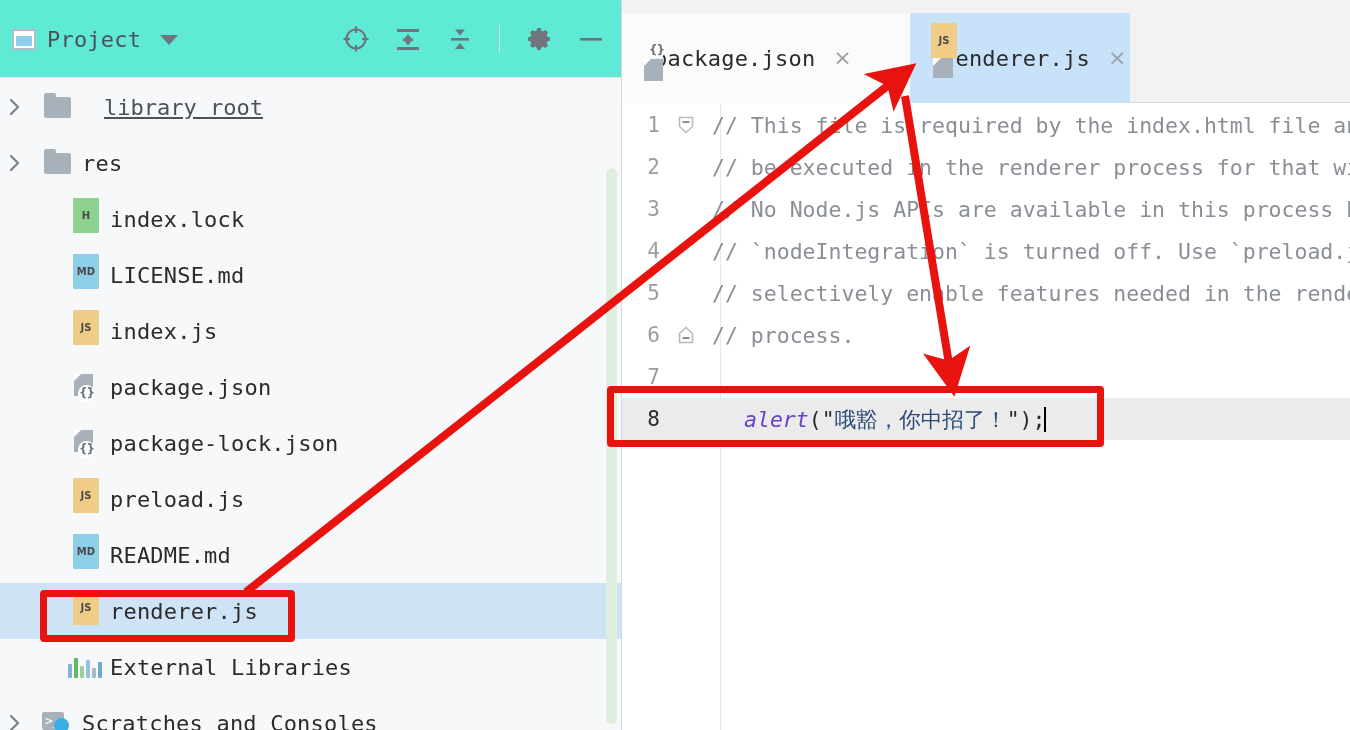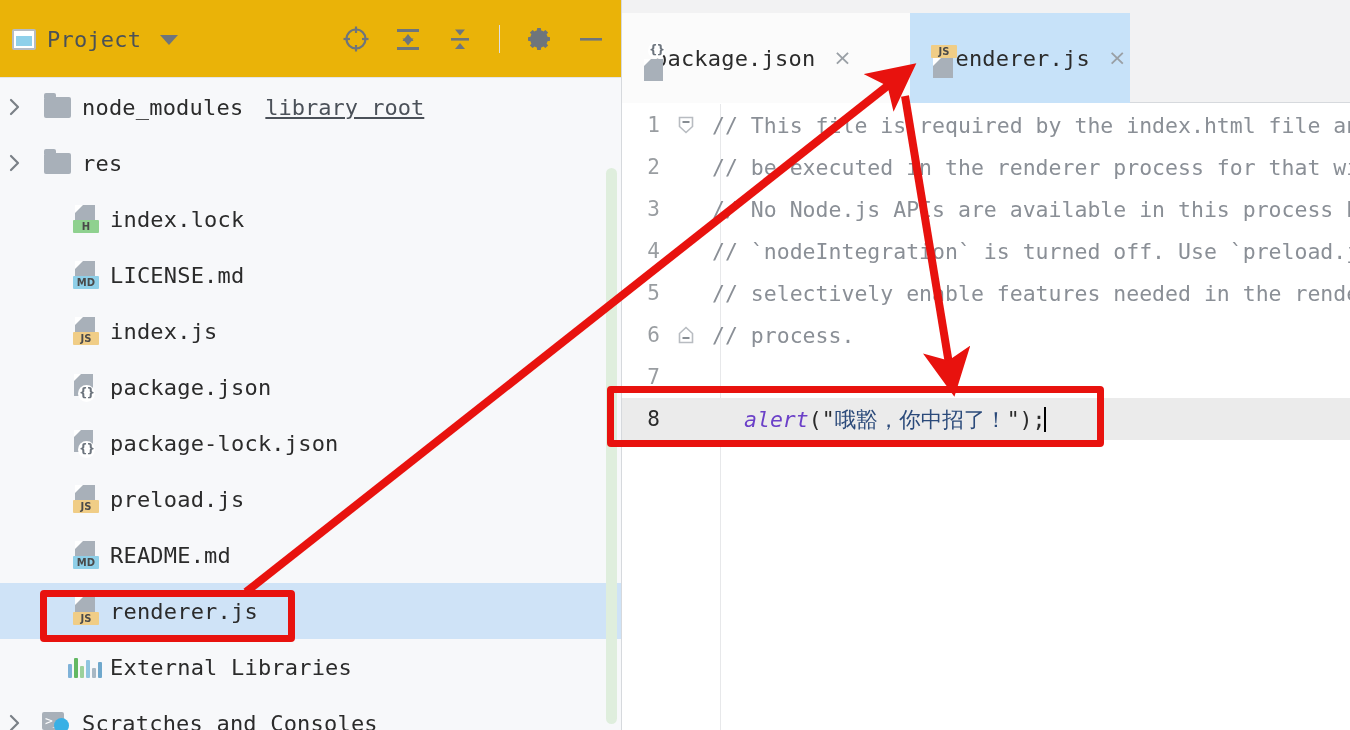--- a/index.html
+++ b/index.html
@@ -24,21 +24,21 @@
     position: absolute;
     left: 0; top: 0;
     width: 622px; height: 730px;
     background: #f7f8fa;
     box-sizing: border-box;
   }
   .panel-header {
     position: absolute;
     left: 0; top: 0;
     width: 622px; height: 78px;
-    background: #eab308;
+    background: #5eead4;
     border-bottom: 1px solid #e3e5e8;
     box-sizing: border-box;
   }
   .panel-title-group {
     position: absolute;
     left: 12px; top: 27px;
     display: flex;
     align-items: center;
     gap: 11px;
   }
@@ -170,21 +170,21 @@
     left: 1px; bottom: 0;
     min-width: 24px;
     height: 13px;
     line-height: 13px;
     text-align: center;
     font-family: "DejaVu Sans", sans-serif;
     font-size: 10px;
     font-weight: bold;
     color: #4a4a4a;
     border-radius: 1px;
-    padding: 0 1px;
+    padding: 11px 1px;
   }
   .badge-h  { background: #8fd18f; }
   .badge-md { background: #8ecfe8; }
   .badge-js { background: #f0cd86; }
 
   
   .json-ico {
     position: relative;
     width: 26px; height: 28px;
   }
@@ -429,21 +429,20 @@
         <div class="tree-row">
           <span class="tree-arrow">
             <svg width="16" height="20" viewBox="0 0 16 20">
               <path d="M4 3 L11 10 L4 17" fill="none" stroke="#7a8087" stroke-width="2.2" stroke-linecap="round" stroke-linejoin="round"></path>
             </svg>
           </span>
           <span style="display:inline-block;width:10px"></span>
           <span class="icon-slot">
             <span class="folder-ico"></span>
           </span>
-          <span class="tree-label">node_modules</span>
           <span class="tree-suffix">library root</span>
         </div>
         <div class="tree-row">
           <span class="tree-arrow">
             <svg width="16" height="20" viewBox="0 0 16 20">
               <path d="M4 3 L11 10 L4 17" fill="none" stroke="#7a8087" stroke-width="2.2" stroke-linecap="round" stroke-linejoin="round"></path>
             </svg>
           </span>
           <span style="display:inline-block;width:10px"></span>
           <span class="icon-slot">

